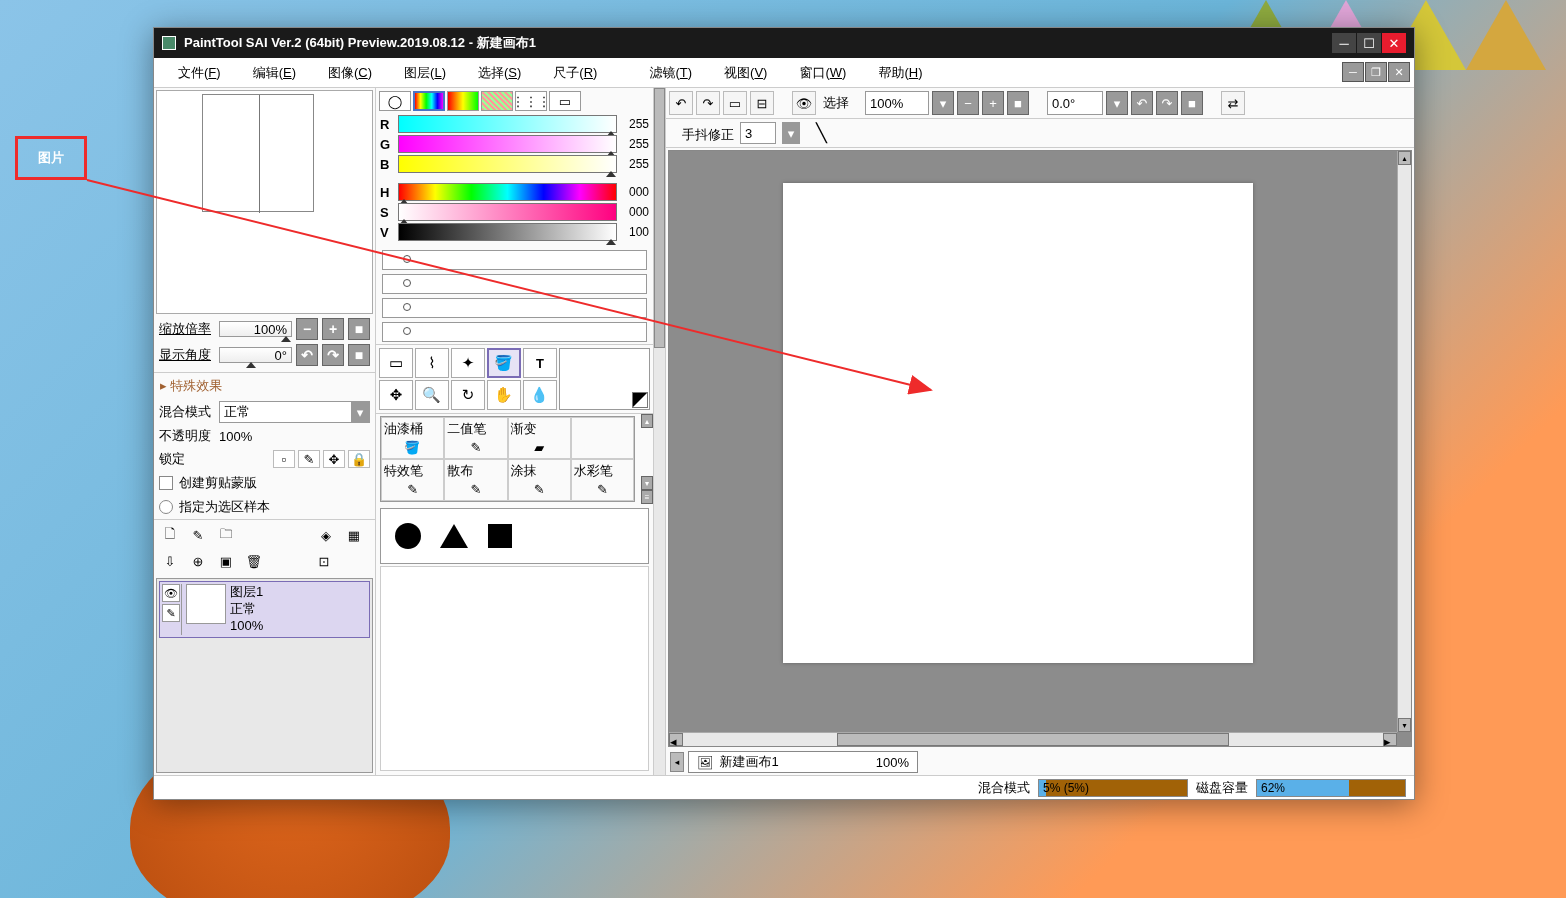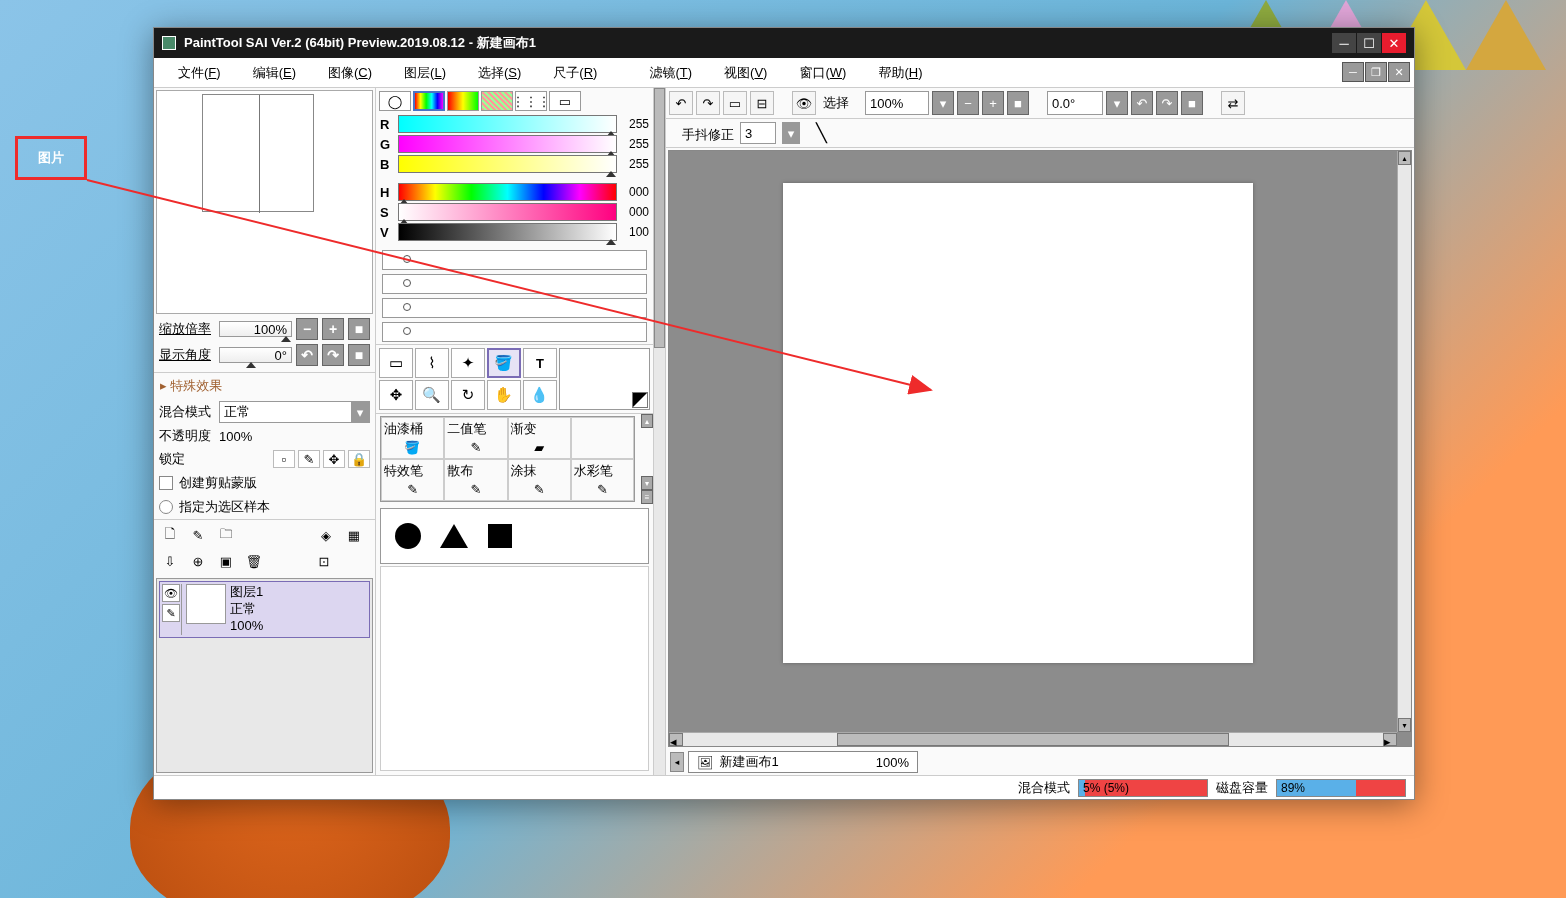--- a/index.html
+++ b/index.html
@@ -123,21 +123,21 @@
 .ca-hscroll .hb{width:14px;height:100%;background:#bbb;border:1px solid #777;}
 .ca-hscroll .htrack{flex:1;position:relative;}
 .ca-hscroll .hthumb{position:absolute;left:22%;width:56%;height:100%;background:#bbb;border:1px solid #777;}
 
 .doc-tabs{height:26px;display:flex;align-items:center;padding:0 4px;gap:4px;}
 .doc-tabs .pb{width:14px;height:20px;background:#bbb;border:1px solid #888;display:flex;align-items:center;justify-content:center;font-size:9px;}
 .doc-tabs .tab{height:22px;border:1px solid #888;background:#fff;display:flex;align-items:center;padding:0 8px;gap:6px;min-width:230px;cursor:pointer;}
 .doc-tabs .tab .zoom{margin-left:auto;}
 
 .status{height:24px;border-top:1px solid #ccc;display:flex;align-items:center;justify-content:flex-end;padding:0 8px;gap:8px;}
-.status .meter{width:130px;height:18px;border:1px solid #888;position:relative;background:#ef4444;}
+.status .meter{width:150px;height:18px;border:1px solid #888;position:relative;background:#a16207;}
 .status .meter .fill{position:absolute;top:0;left:0;height:100%;background:#5ab0e8;}
 .status .meter .txt{position:absolute;top:0;left:4px;line-height:16px;font-size:12px;}
 
 
 .anno-box{position:absolute;top:136px;left:15px;width:72px;height:44px;border:3px solid #ee2b2b;display:flex;align-items:center;justify-content:center;color:#fff;font-size:18px;font-weight:bold;}
 svg.arrow{position:absolute;top:132px;left:15px;pointer-events:none;}
 </style>
 </head>
 <body>
 
@@ -439,21 +439,21 @@
 
   <div class="status">
     <span>混合模式</span>
     <div class="meter">
       <div class="fill" style="width:5%"></div>
       <div class="txt">5% (5%)</div>
     </div>
     <span>磁盘容量</span>
     <div class="meter">
       <div class="fill" style="width:62%"></div>
-      <div class="txt">89%</div>
+      <div class="txt">62%</div>
     </div>
   </div>
 </div>
 
 <div class="anno-box">
     <span>图片</span>
   </div>
 <svg class="arrow" width="940" height="280">
   <defs>
       <marker id="ah" markerWidth="12" markerHeight="10" refX="11" refY="5" orient="auto">

